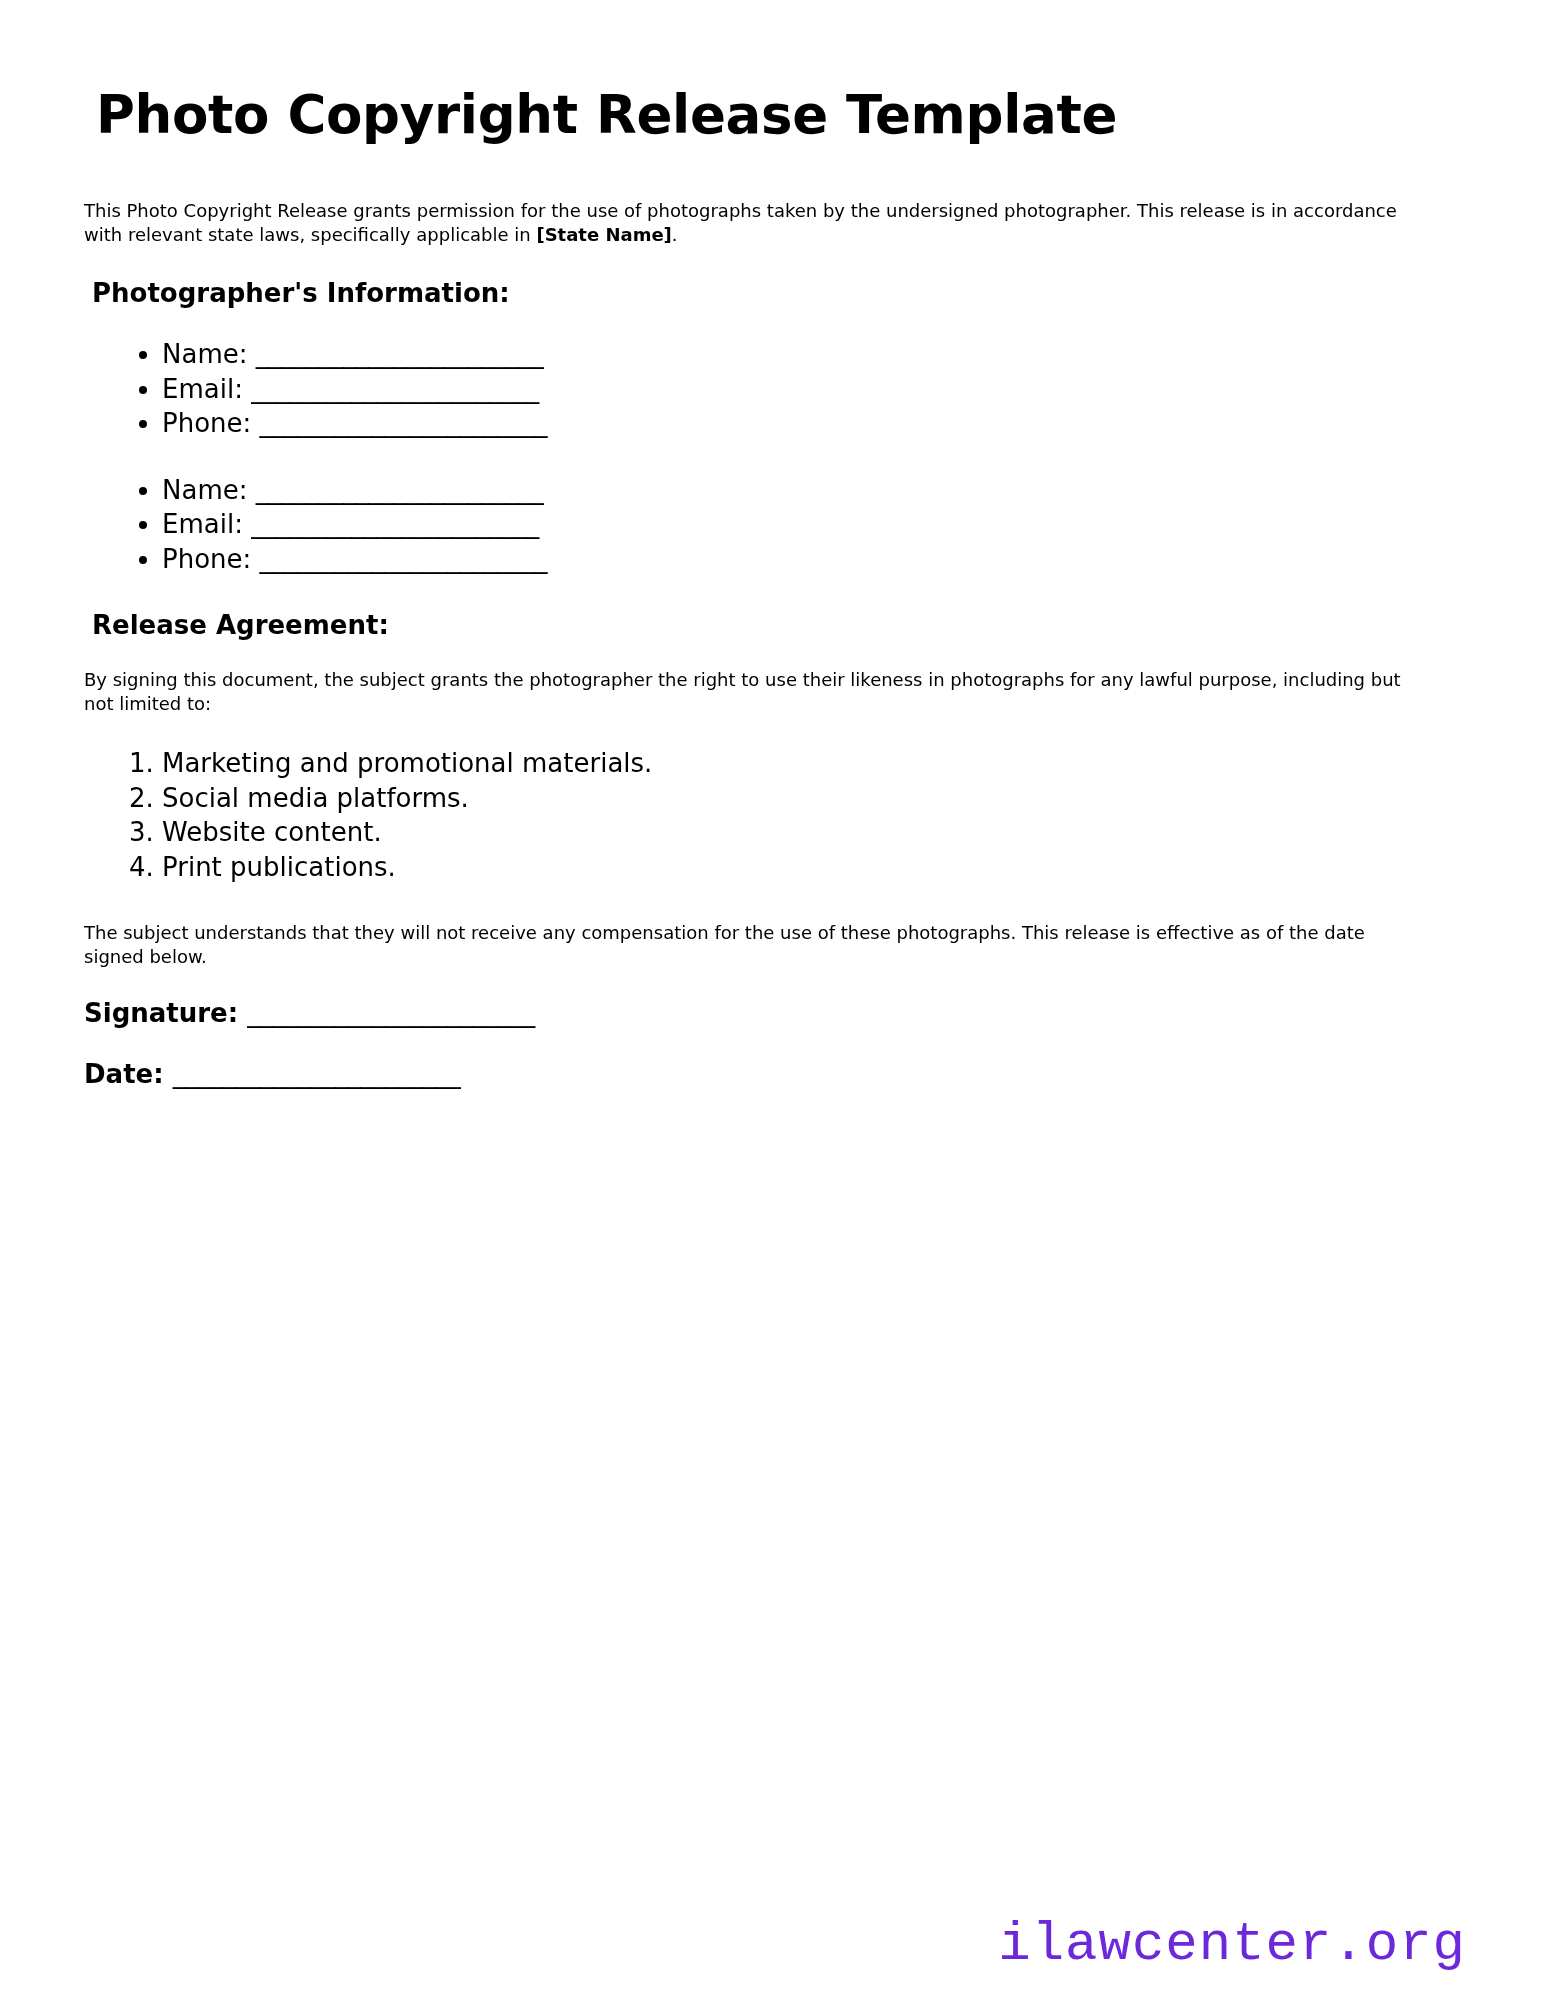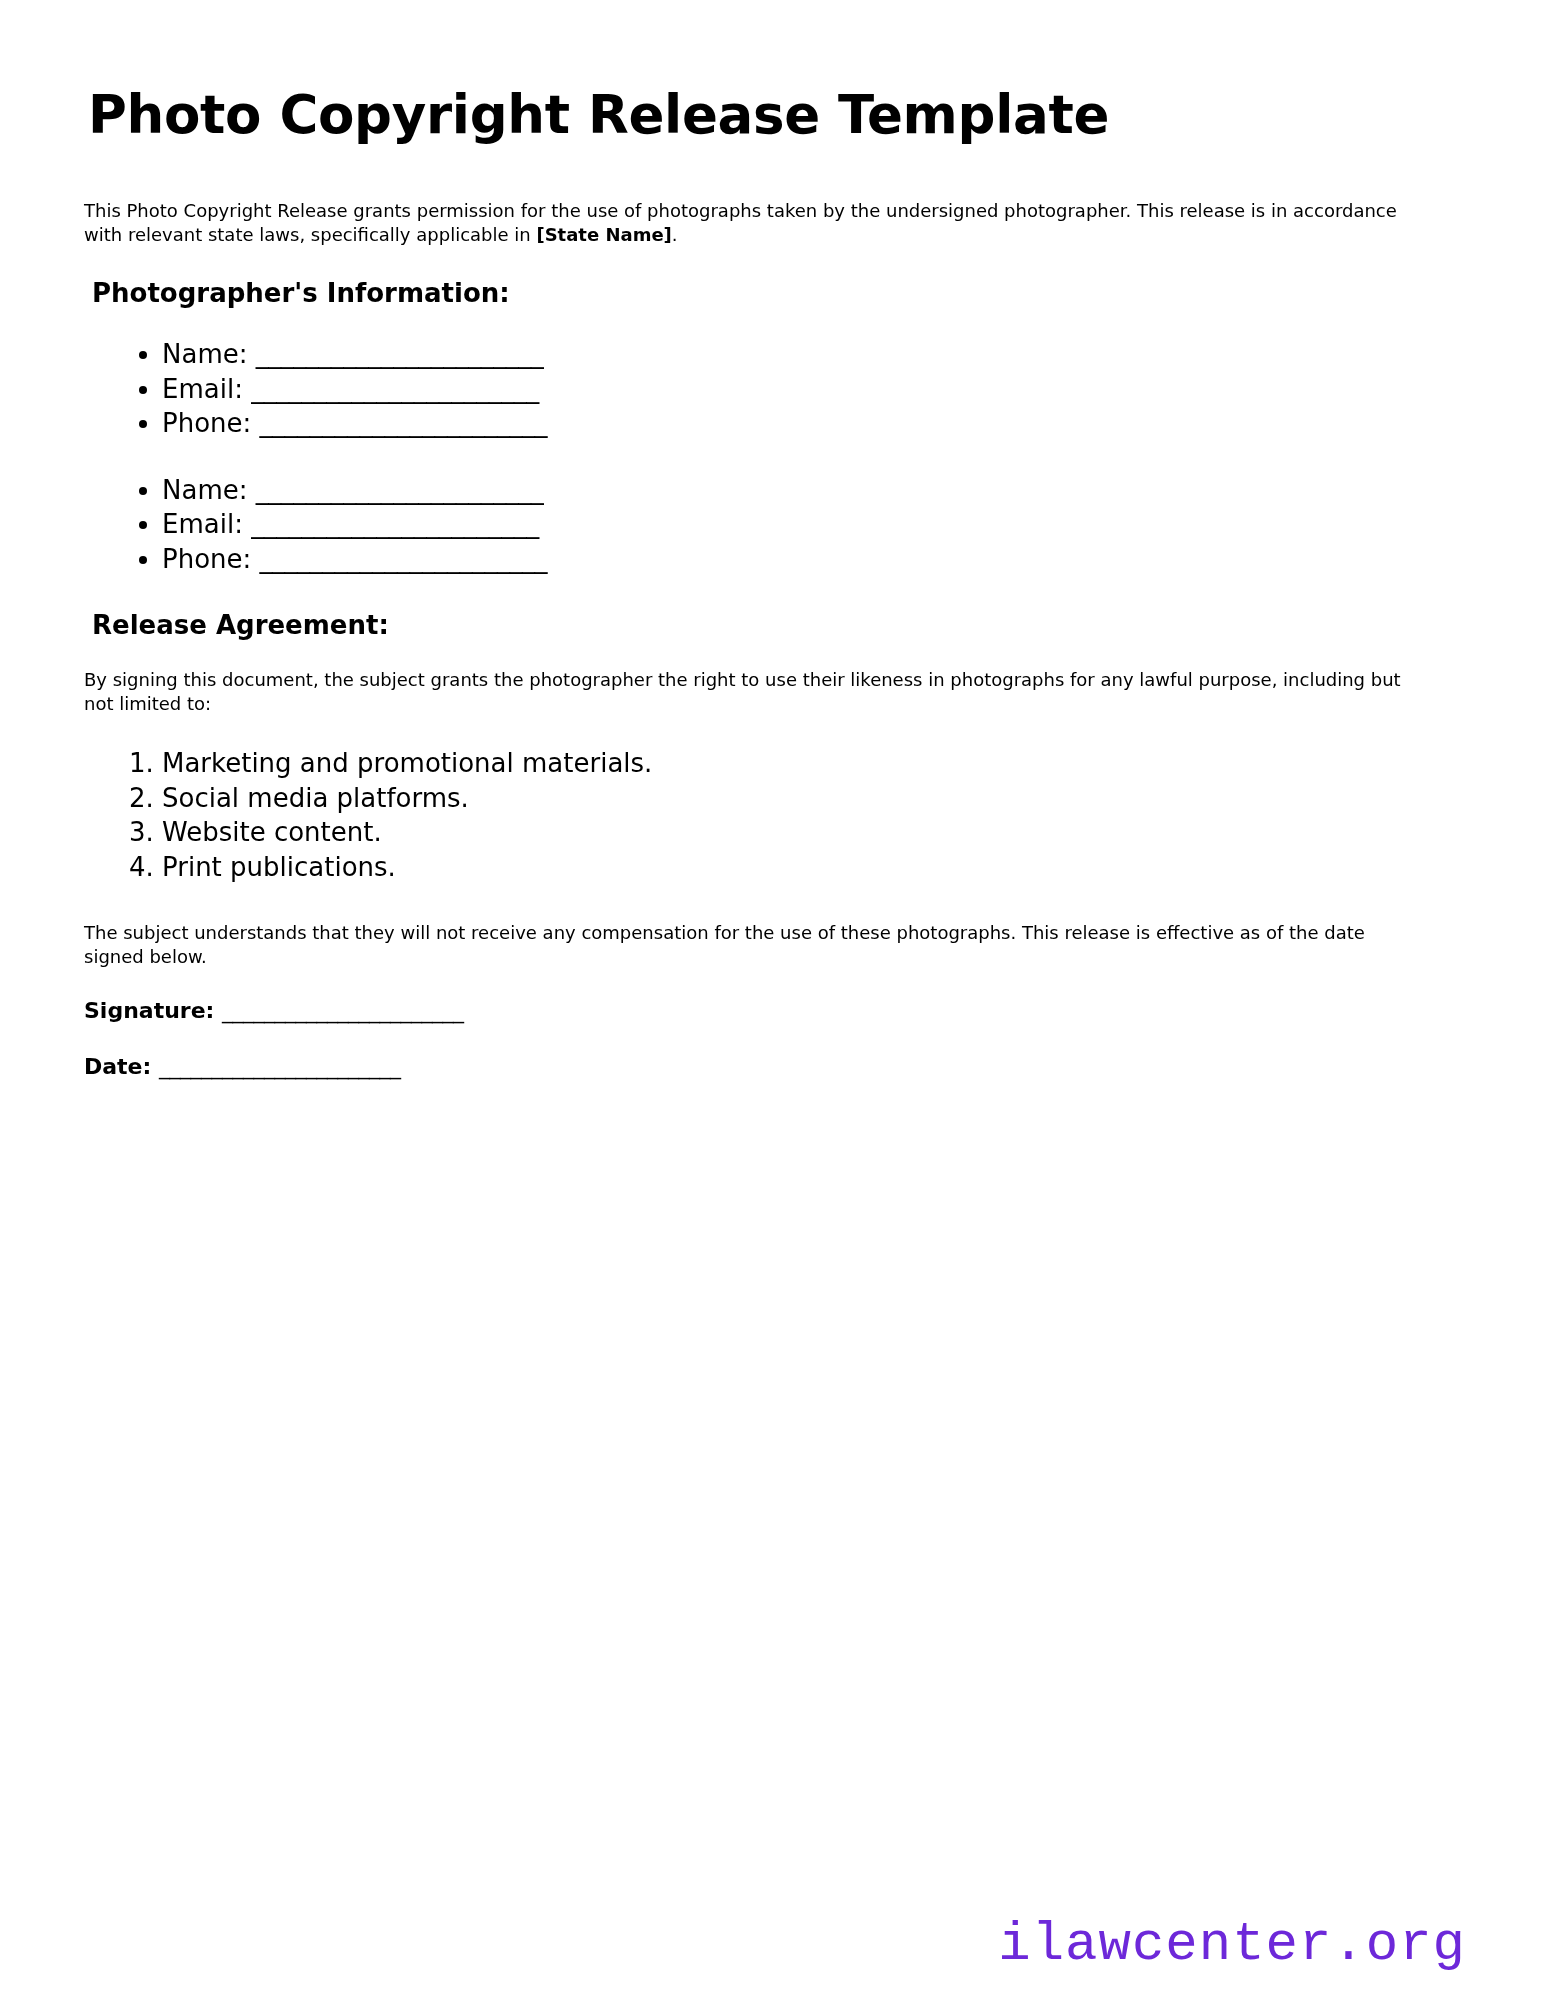--- a/index.html
+++ b/index.html
@@ -22,21 +22,21 @@
     width: 1554px;
     height: 2011px;
     box-sizing: border-box;
     padding: 84px 104px 0 84px;
   }
   .doc-title {
     font-size: 53px;
     font-weight: bold;
     letter-spacing: -0.3px;
     line-height: 1.16;
-    margin: 0 0 54px 4px;
+    margin: 0 0 54px 12px;
   }
   p.body-text {
     font-size: 18px;
     line-height: 1.33;
     margin: 0 0 30px 0;
     max-width: 1345px;
   }
   p.body-text.tight {
     margin-bottom: 28px;
   }
@@ -66,21 +66,21 @@
     padding: 0 0 0 78px;
   }
   ol.usage-list li {
     font-size: 26px;
     line-height: 1.33;
     margin: 0;
     padding: 0;
   }
   .signature-line,
   .date-line {
-    font-size: 22px;
+    font-size: 26px;
     font-weight: bold;
     line-height: 1.33;
     margin: 0 0 26px 0;
   }
   .date-line {
     margin-bottom: 0;
   }
   .blank {
     font-weight: normal;
     letter-spacing: -0.5px;

